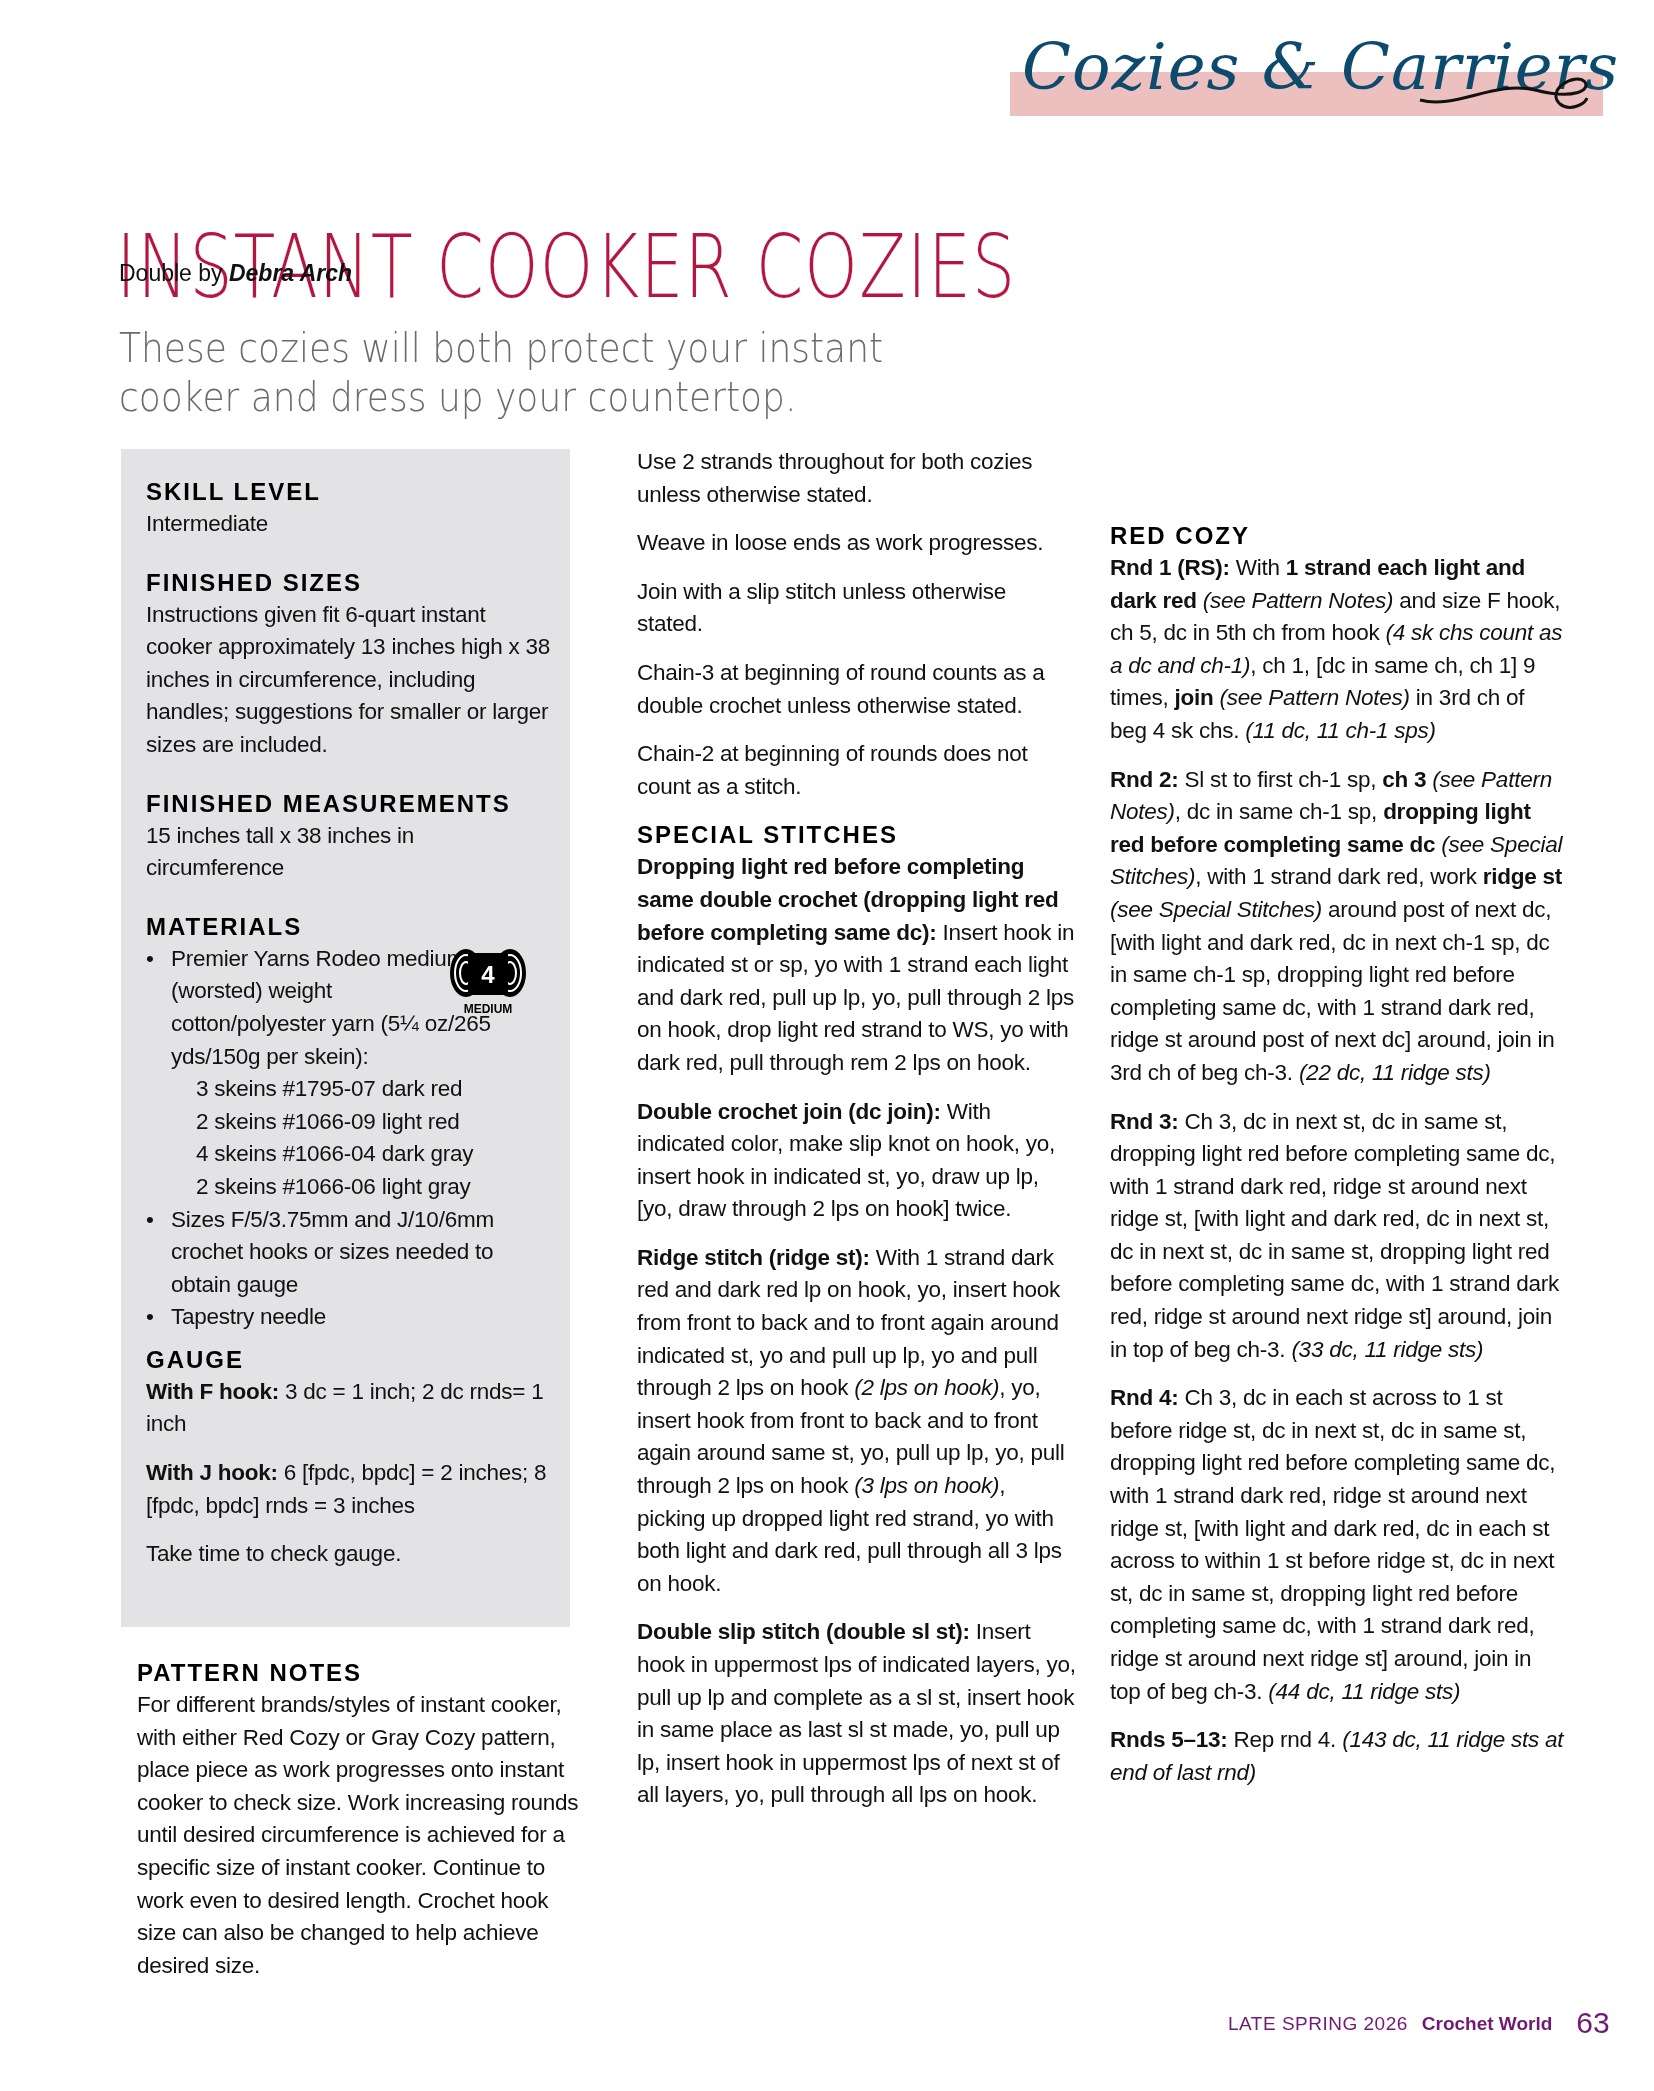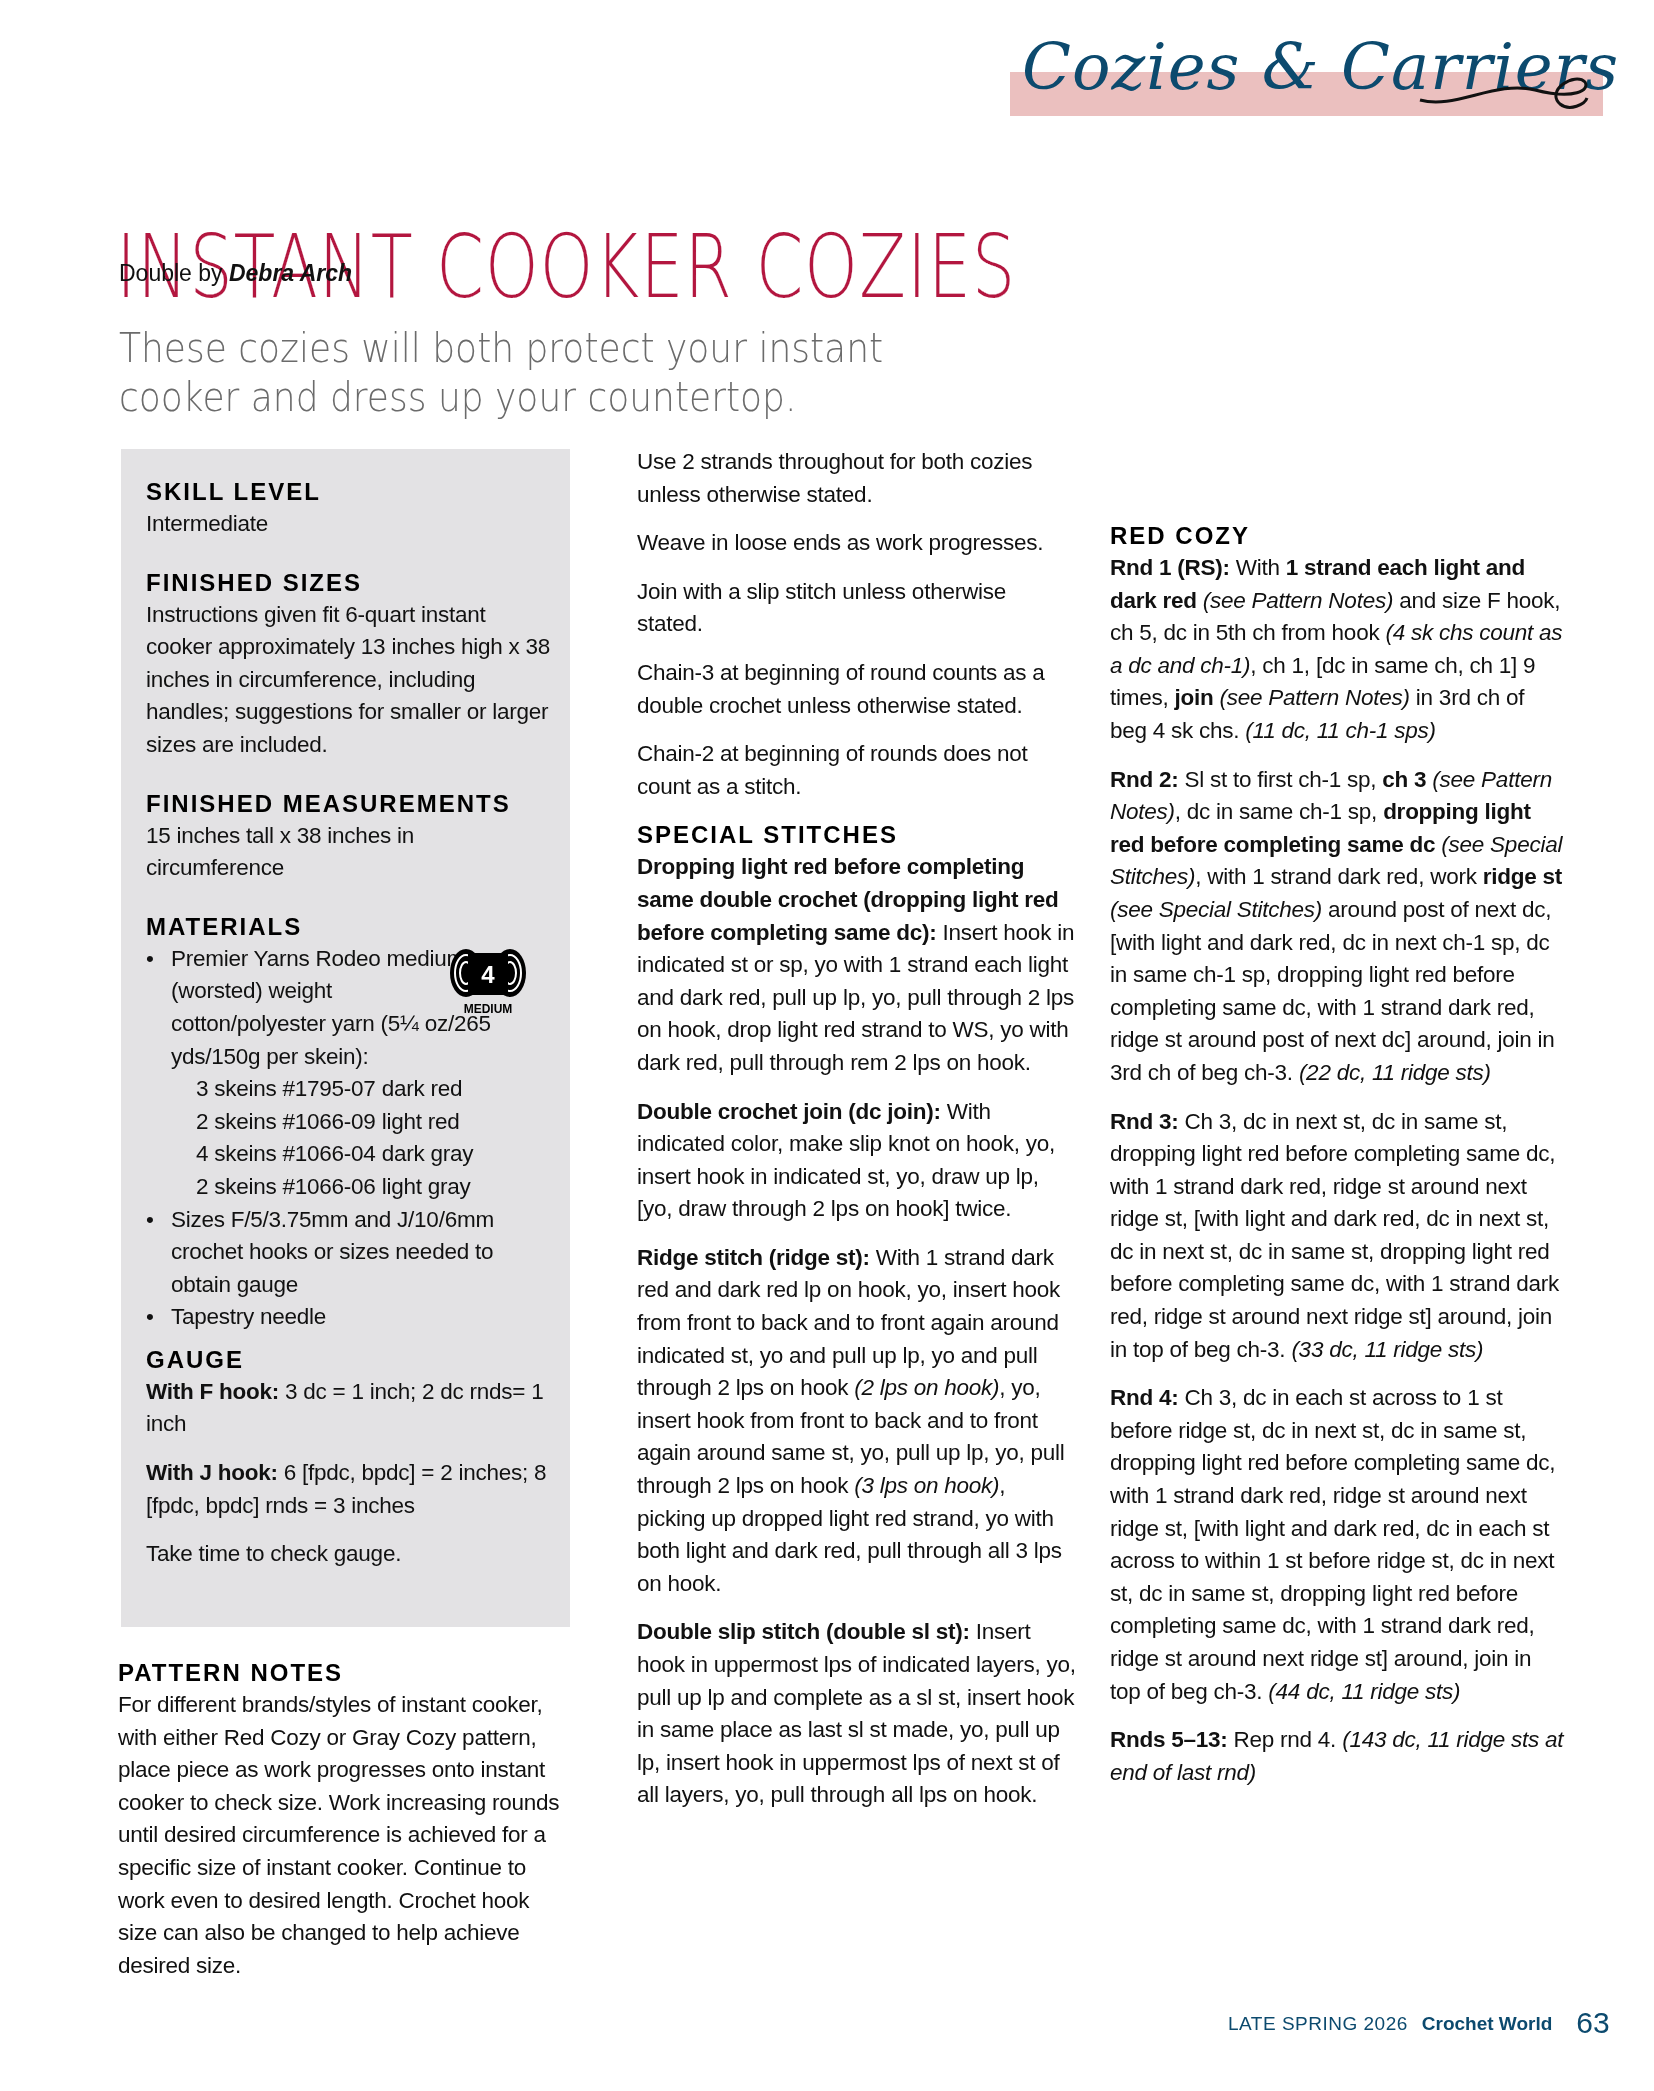--- a/index.html
+++ b/index.html
@@ -41,41 +41,41 @@
     }
     .sidebar {
       position: absolute; left: 121px; top: 449px; width: 449px; height: 1178px;
       background: #e3e2e4;
     }
     .col {
       position: absolute; font-size: 22.5px; line-height: 32.6px; color: #111;
       letter-spacing: -0.25px;
     }
     .col-1 { left: 146px; top: 476px; width: 410px; }
-    .col-1b { left: 118px; top: 1657px; width: 460px; }
+    .col-1b { left: 137px; top: 1657px; width: 460px; }
     .col-2 { left: 637px; top: 446px; width: 440px; }
     .col-3 { left: 1110px; top: 446px; width: 455px; }
     .h {
       font-weight: bold; color: #000000; letter-spacing: 2px; font-size: 24px;
       margin: 0; line-height: 32px;
     }
     .p { margin: 0 0 16px 0; }
     .mb0 { margin-bottom: 0; }
     .gap { height: 26px; }
     .b { font-weight: bold; }
     .i { font-style: italic; }
     ul.mat { list-style: none; margin: 0; padding: 0; }
     ul.mat li { position: relative; padding-left: 25px; }
     ul.mat li::before { content: "•"; position: absolute; left: 0; top: 0; }
     .indent { padding-left: 25px; }
     .yarn-icon {
       position: absolute; left: 448px; top: 945px; width: 80px; height: 74px;
     }
     .footer {
-      position: absolute; top: 2006px; left: 1228px; font-size: 19px; color: #0c4a6e;
+      position: absolute; top: 2006px; left: 1228px; font-size: 19px; color: #701a75;
       white-space: nowrap;
       text-align: center;
     }
     .footer .season { letter-spacing: 0.5px; font-weight: 300; }
     .footer .mag { font-weight: bold; margin-left: 14px; }
     .footer .page { font-size: 30px; margin-left: 24px; font-weight: 300; vertical-align: -3px; }
   </style>
 </head>
 <body>
 

